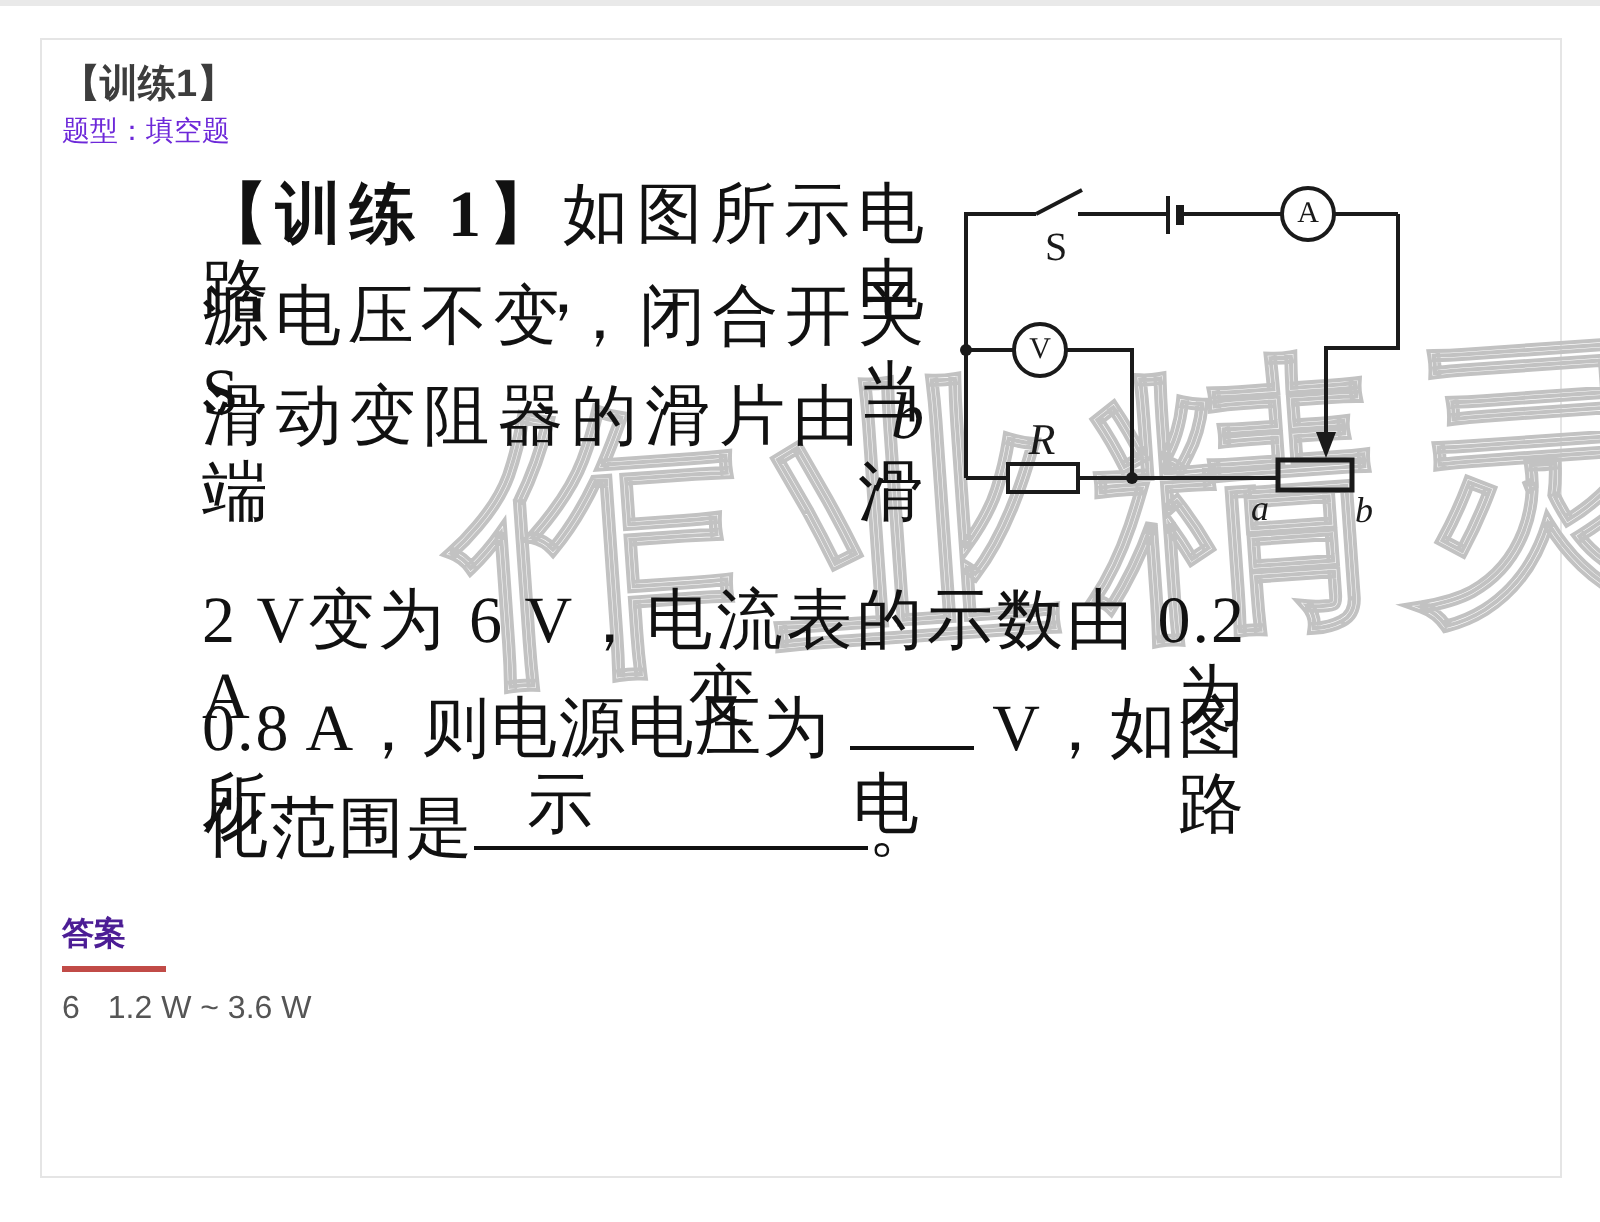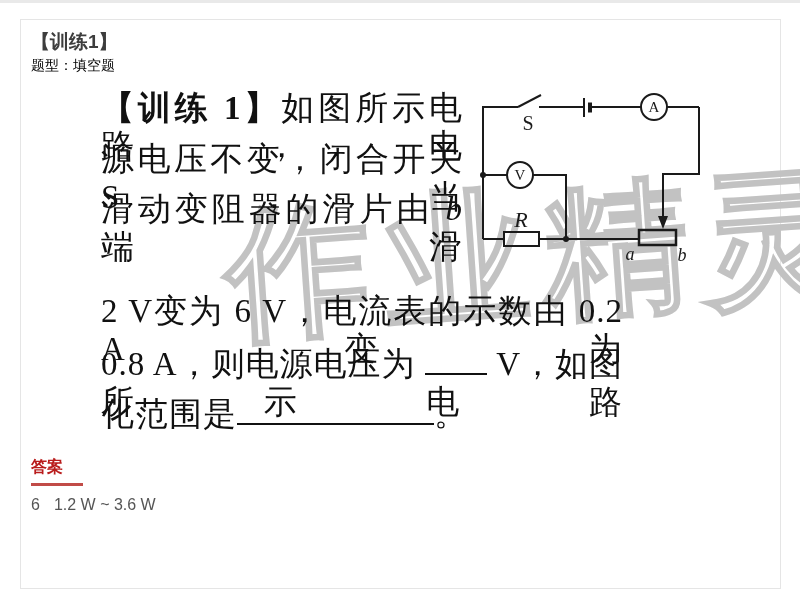--- a/index.html
+++ b/index.html
@@ -2,21 +2,21 @@
 <html><head>
 <meta charset="utf-8">
 <style>
   * { margin:0; padding:0; box-sizing:border-box; }
   html,body { width:800px; height:611px; background:#ffffff; overflow:hidden;
               font-family:"Liberation Sans", sans-serif; }
   .top-strip { position:absolute; left:0; top:0; width:800px; height:3px; background:#e9e9e9; }
   .card { position:absolute; left:20px; top:19px; width:761px; height:570px;
           background:#ffffff; border:1px solid #e5e5e5; }
   .card-title { position:absolute; left:10px; top:9px; font-size:19px; font-weight:bold; color:#3d3d3d; }
-  .card-subtitle { position:absolute; left:10px; top:37px; font-size:14px; color:#000000; }
+  .card-subtitle { position:absolute; left:10px; top:37px; font-size:14px; color:#6d28d9; }
 
   
   .qline { position:absolute; left:80px; font-family:"Liberation Serif","DejaVu Serif",serif;
            color:#111; font-size:33px; line-height:38px; letter-spacing:1px; white-space:nowrap; z-index:2; }
   .jline { text-align:justify; text-align-last:justify; white-space:normal; }
   .w360 { width:362px; }
   .w520 { width:522px; }
   .blank { display:inline-block; border-bottom:2px solid #111; height:1em; vertical-align:baseline; }
   .blank-v { width:62px; }
   .blank-p { width:197px; }
@@ -85,19 +85,19 @@
         <text x="49" y="89" font-size="15" dominant-baseline="central">V</text>
         <text x="50" y="141" font-size="22" font-style="italic">R</text>
         <text x="159" y="174" font-size="18" font-style="italic">a</text>
         <text x="211" y="175" font-size="18" font-style="italic">b</text>
       </g>
     </svg>
   </div>
 
   <div class="watermark" style="-webkit-text-stroke: 2px rgb(194, 194, 194);">作业精灵</div>
 
-  <div class="answer-heading accent-text" style="color: #b91c1c;">答案</div>
+  <div class="answer-heading accent-text" style="color: #4c1d95;">答案</div>
   <div class="answer-rule accent-bg" style="background: rgb(193, 75, 71);"></div>
   <div class="answer-line">
     <span>6</span><span>1.2 W ~ 3.6 W</span>
   </div>
 
 </div>
 
 </body></html>

